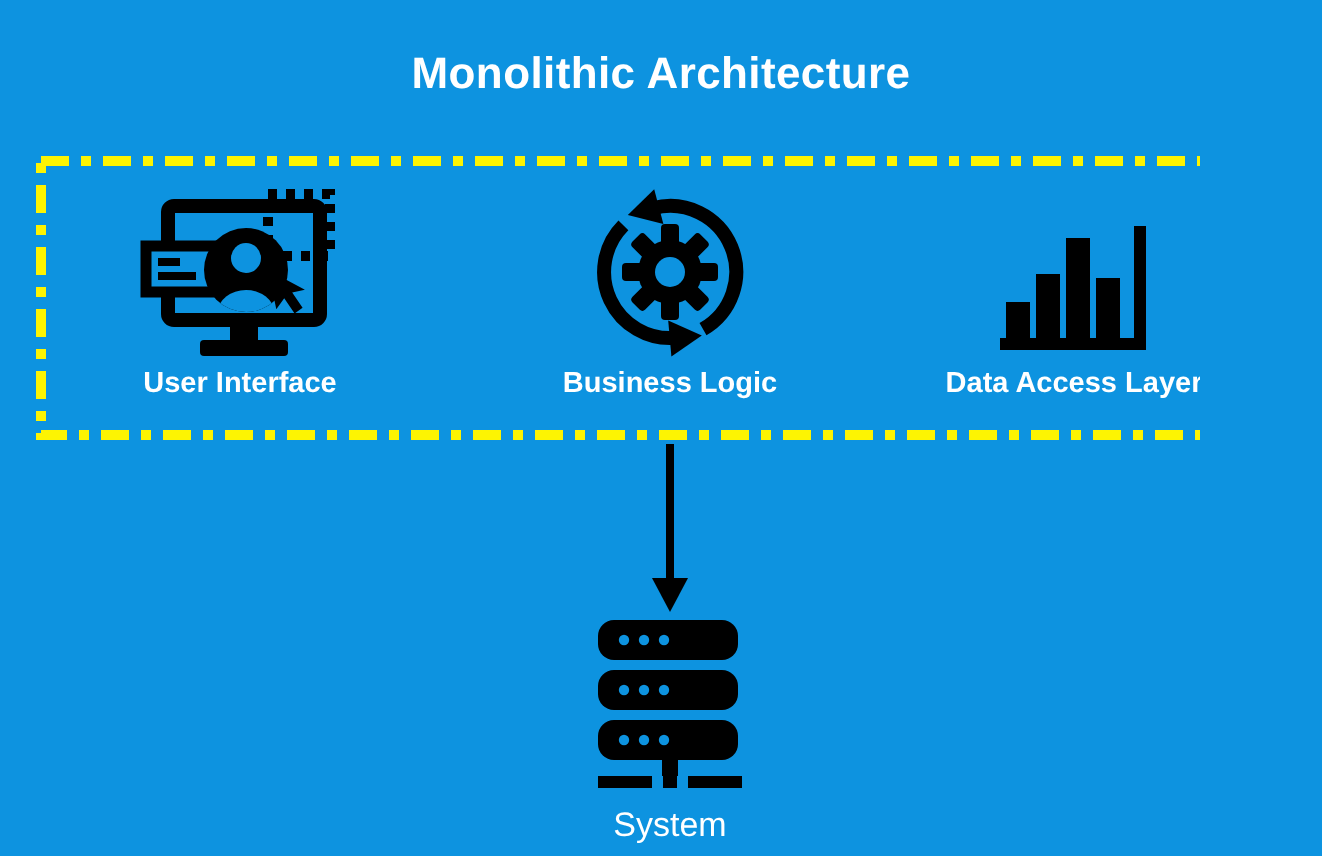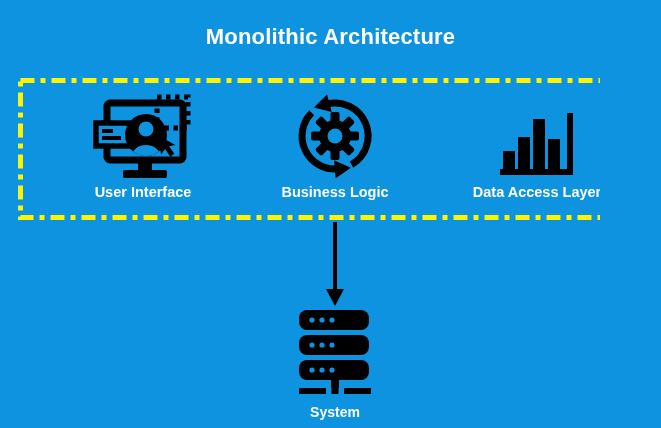--- a/index.html
+++ b/index.html
@@ -13,35 +13,35 @@
     letter-spacing:0.2px;
   }
   .overlay{position:absolute;left:0;top:0;}
   .component{position:absolute;width:200px;top:92px;text-align:center;}
   .icon-wrap{height:88px;display:flex;align-items:center;justify-content:center;}
   .comp-label{
     margin-top:2px;color:#ffffff;font-size:14.5px;font-weight:700;line-height:20px;
   }
   .system-block{position:absolute;left:235px;top:310px;width:200px;text-align:center;}
   .system-label{
-    margin-top:4px;color:#ffffff;font-size:14px;font-weight:700;line-height:20px;
+    margin-top:4px;color:#ffffff;font-size:17px;font-weight:400;line-height:20px;
   }
 </style>
 </head>
 <body>
 
 <div class="canvas">
 
   <h1 class="title">Monolithic Architecture</h1>
 
   <svg class="overlay" width="661" height="428" aria-hidden="true">
     <rect x="20.5" y="80.5" width="620" height="137" fill="none" stroke="#fdf402" stroke-width="5" stroke-dasharray="14 6 5 6"></rect>
   </svg>
 
-  <div class="component" style="left:43px;">
+  <div class="component" style="left:20px;">
     <div class="icon-wrap">
       <svg width="105" height="86" viewBox="0 0 105 86">
         <defs>
             <clipPath id="avclip">
               <circle cx="55" cy="42" r="21"></circle>
             </clipPath>
           </defs>
 
         <rect x="16" y="10" width="76" height="57" rx="3" fill="none" stroke="#000000" stroke-width="7"></rect>
         <rect x="47" y="67" width="14" height="10" fill="#000000"></rect>

